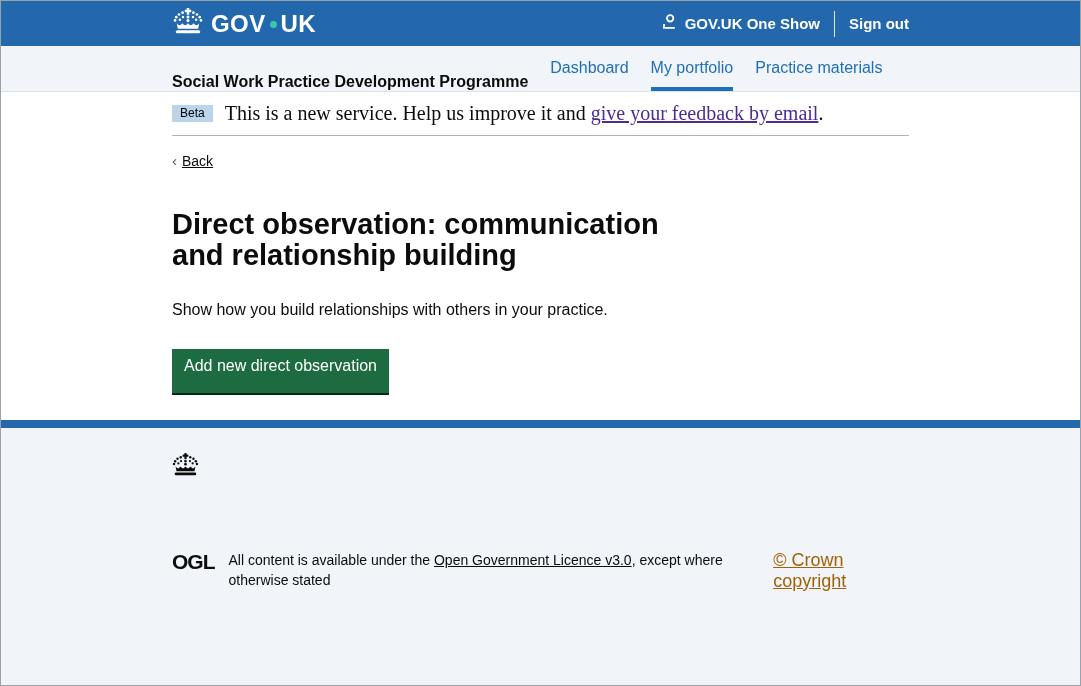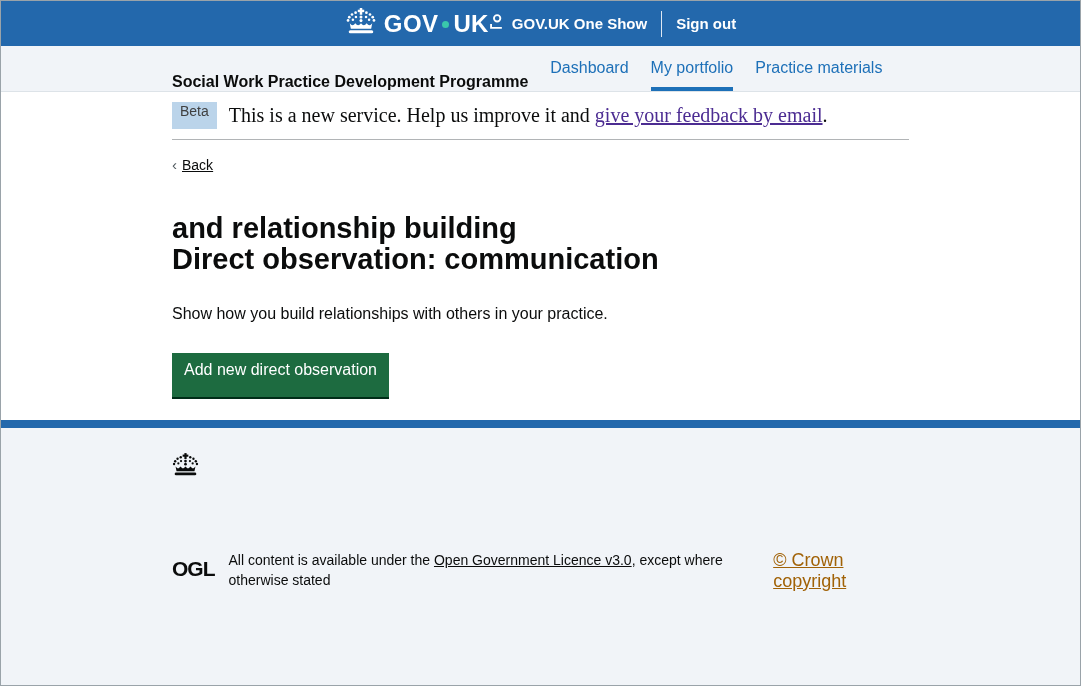--- a/index.html
+++ b/index.html
@@ -14,21 +14,21 @@
   }
   .container { width: 737px; margin: 0 auto; }
 
   
   .govuk-header {
     background: #2368ac;
     height: 45px;
   }
   .govuk-header .container {
     height: 100%;
-    display: flex; align-items: center; justify-content: center;
+    display: flex; align-items: center; justify-content: space-between;
   }
   .logo {
     display: flex; align-items: center; gap: 7px;
     color: #ffffff; text-decoration: none; cursor: pointer;
   }
   .logo-word {
     font-size: 24px; font-weight: 700; letter-spacing: 0.4px;
     display: flex; align-items: center;
   }
   .logo-dot {
@@ -66,22 +66,22 @@
 
   
   main { height: 328px; background: #fff; }
 
   .phase-banner {
     padding: 10px 0;
     border-bottom: 1px solid #b1b4b6;
     display: flex; align-items: center; gap: 12px;
   }
   .phase-tag {
-    background: #bbd4ea; color: #404040;
-    font-size: 14px; padding: 2px 8px 11px; line-height: 1;
+    background: #bbd4ea; color: #000000;
+    font-size: 12px; padding: 2px 8px 3px; line-height: 1;
     display: inline-block;
   }
   .phase-text { font-size: 20px; color: #0b0c0c; font-family: Liberation Serif, serif; }
   .phase-text a { color: #4c2c92; text-decoration: underline; cursor: pointer; }
 
   .back-link {
     display: inline-flex; align-items: center; gap: 5px;
     margin-top: 16px;
     font-size: 14px; color: #0b0c0c; cursor: pointer;
   }
@@ -115,21 +115,21 @@
     border-top: 8px solid #2368ac;
     background: #f1f4f8;
     height: 267px;
   }
   .govuk-footer .container { padding-top: 25px; }
   .footer-crown { color: #0b0c0c; display: inline-block; cursor: pointer; }
   .footer-meta {
     margin-top: 69px;
     display: flex; justify-content: space-between; align-items: flex-start;
   }
-  .footer-licence { display: flex; align-items: center; gap: 14px; }
+  .footer-licence { display: flex; gap: 14px; }
   .ogl-mark {
     font-weight: 800; font-size: 21px; letter-spacing: -1px; color: #0b0c0c;
     transform: scaleY(0.92);
   }
   .licence-text { font-size: 14px; color: #0b0c0c; line-height: 20px; }
   .licence-text a { color: #0b0c0c; text-decoration: underline; cursor: pointer; }
   .copyright-link { font-size: 18px; color: #a16207; text-decoration: underline; cursor: pointer; }
 </style>
 </head>
 <body>
@@ -199,22 +199,22 @@
         <span class="phase-tag">Beta</span>
         <span class="phase-text"><span>This is a new service. Help us improve it and </span><a>give your feedback by email</a><span>.</span></span>
       </div>
 
       <a class="back-link">
         <span class="back-chevron">‹</span>
         <span class="back-label">Back</span>
       </a>
 
       <h1 class="page-heading">
+        <span>Direct observation: communication</span>
         <span>and relationship building</span>
-        <span>Direct observation: communication</span>
       </h1>
 
       <p class="lede">Show how you build relationships with others in your practice.</p>
 
       <button class="govuk-button">Add new direct observation</button>
 
     </div>
   </main>
 
   <footer class="govuk-footer">

